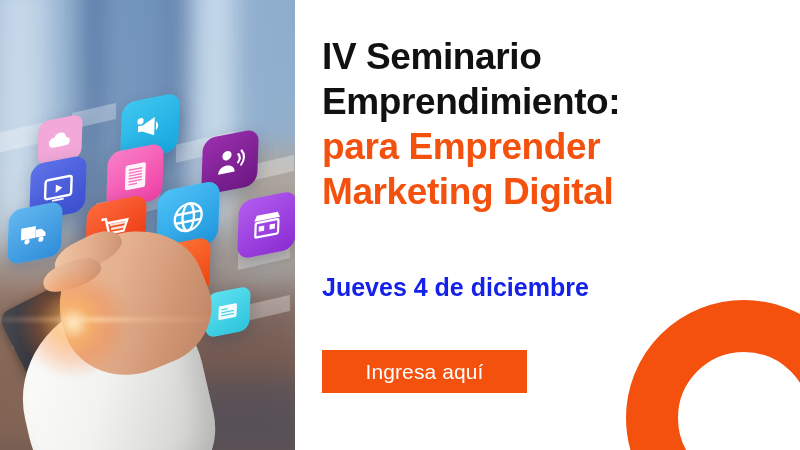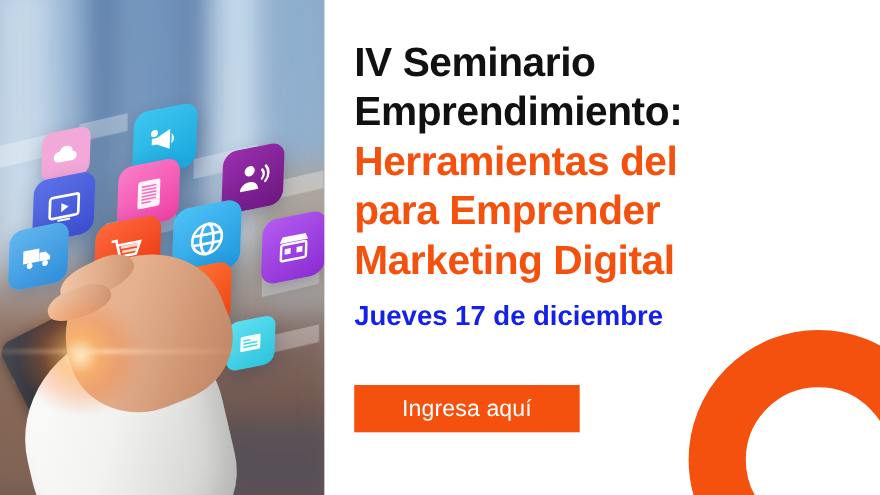--- a/index.html
+++ b/index.html
@@ -365,27 +365,26 @@
 
     <div class="flare"></div>
     <div class="flare-streak"></div>
   </div>
 
   <div class="content">
 
     <div class="headline">
       <div class="hl-line hl-dark">IV Seminario</div>
       <div class="hl-line hl-dark">Emprendimiento:</div>
-      <div class="hl-line hl-accent">Herramientas del</div>
       <div class="hl-line hl-accent">para Emprender</div>
       <div class="hl-line hl-accent">Marketing Digital</div>
     </div>
 
     <div class="date-block">
-      <div class="date-line">Jueves 17 de diciembre</div>
+      <div class="date-line">Jueves 4 de diciembre</div>
     </div>
 
     <button class="cta">Ingresa aquí</button>
 
     <div class="arc"></div>
   </div>
 
 </div>
 
 </body></html>

